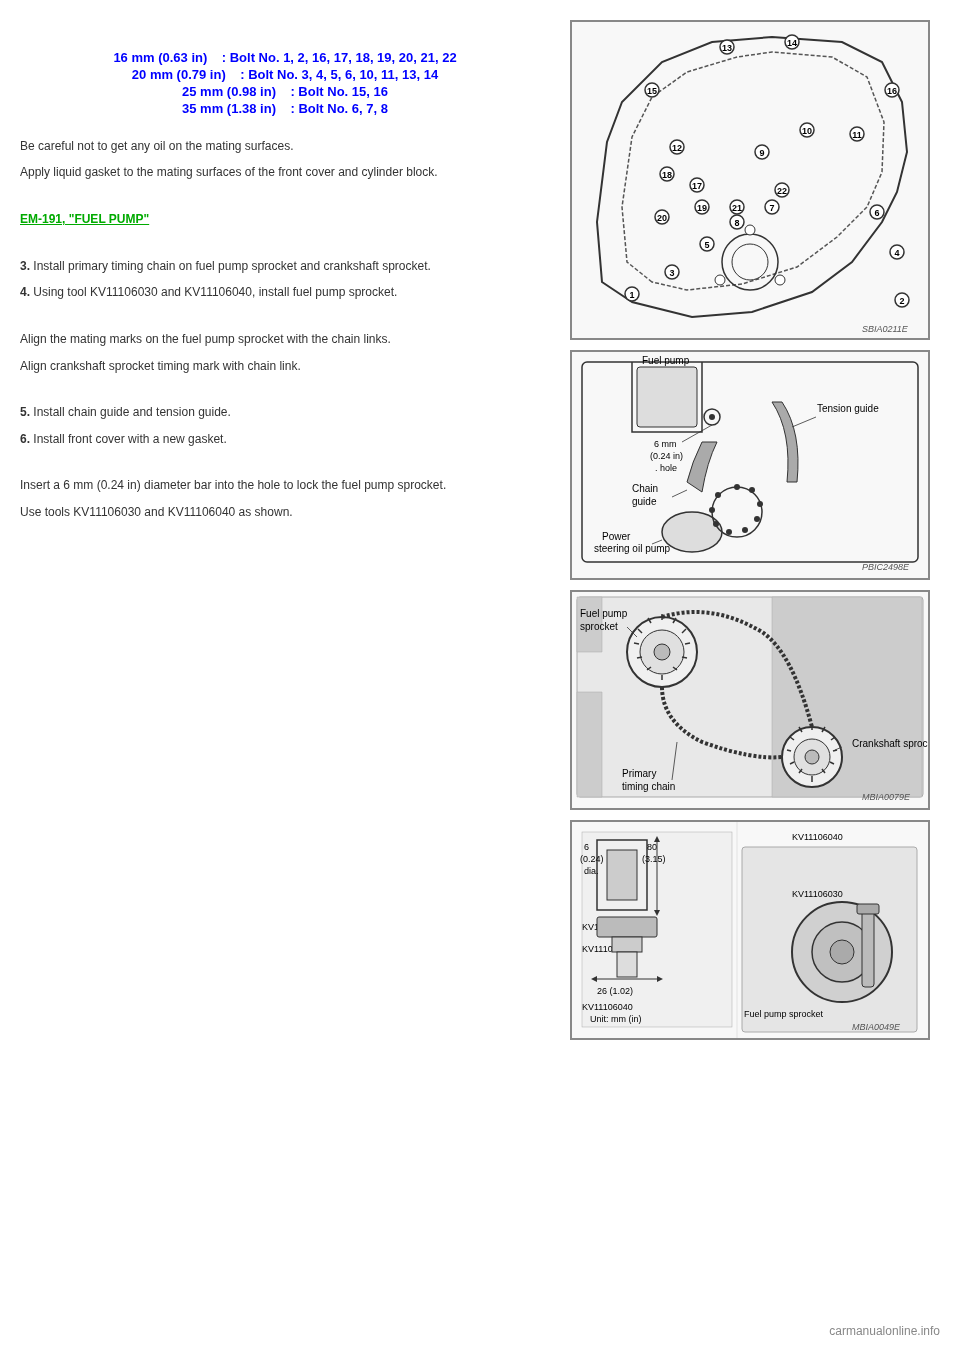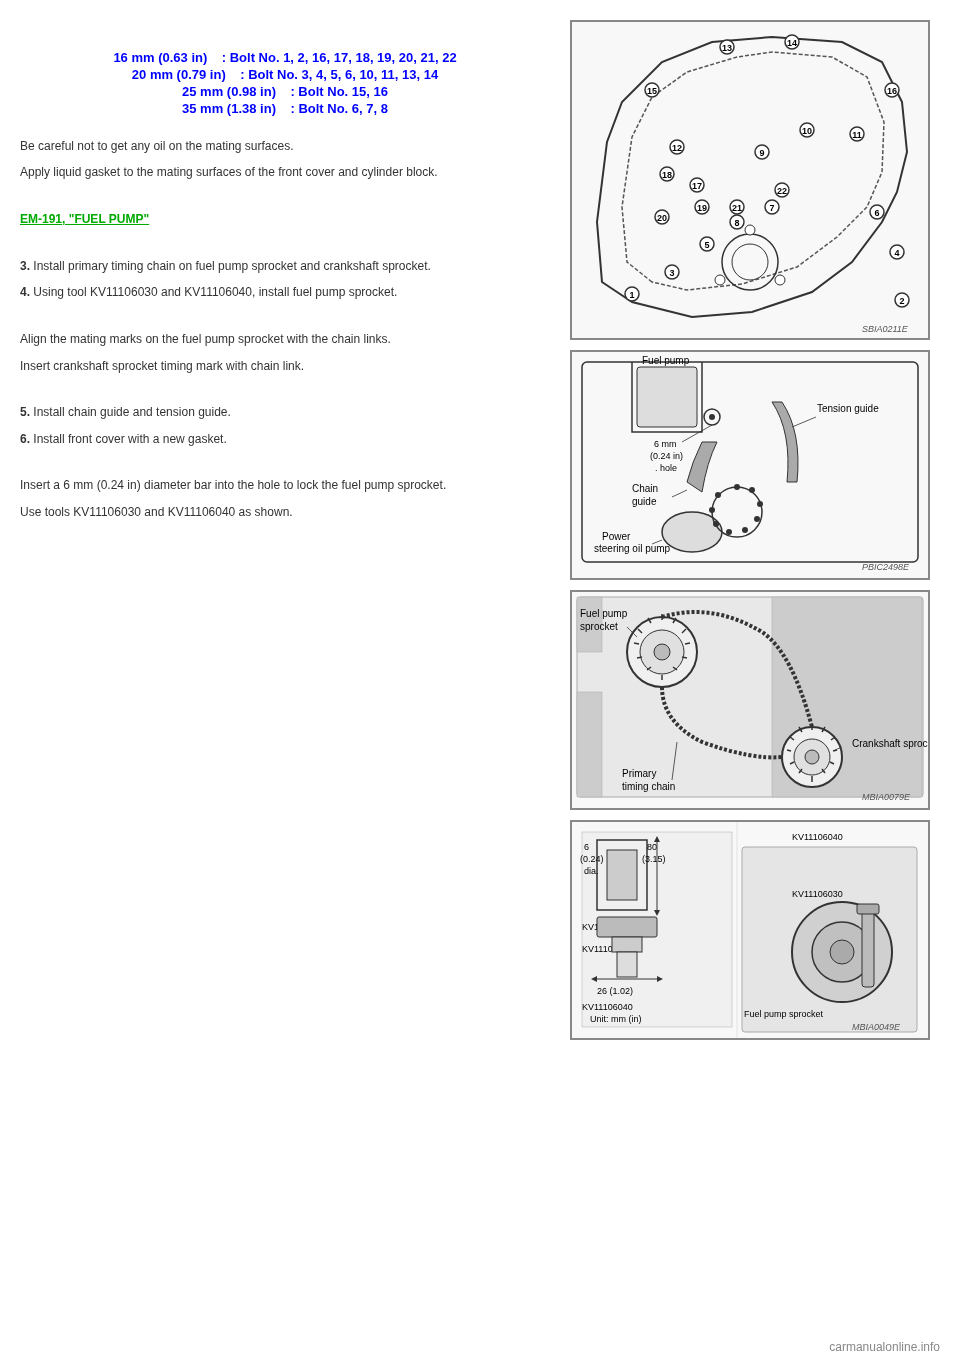--- a/index.html
+++ b/index.html
@@ -86,21 +86,21 @@
       height: 220px;
     }
 
     
     svg {
       display: block;
     }
 
     .watermark {
       position: fixed;
-      bottom: 4px;
+      bottom: 20px;
       right: 20px;
       font-size: 12px;
       color: #888;
     }
 
     .left-notes {
       margin-top: 20px;
       font-size: 12px;
       line-height: 1.7;
       color: #333;
@@ -149,21 +149,21 @@
       <p>Apply liquid gasket to the mating surfaces of the front cover and cylinder block.</p>
       <br>
       <p>
         <span class="link-text">EM-191, "FUEL PUMP"</span>
       </p>
       <br>
       <p><span class="note-bold">3.</span> Install primary timing chain on fuel pump sprocket and crankshaft sprocket.</p>
       <p><span class="note-bold">4.</span> Using tool KV11106030 and KV11106040, install fuel pump sprocket.</p>
       <br>
       <p>Align the mating marks on the fuel pump sprocket with the chain links.</p>
-      <p>Insert crankshaft sprocket timing mark with chain link.</p>
+      <p>Align crankshaft sprocket timing mark with chain link.</p>
       <br>
       <p><span class="note-bold">5.</span> Install chain guide and tension guide.</p>
       <p><span class="note-bold">6.</span> Install front cover with a new gasket.</p>
       <br>
       <p>Insert a 6 mm (0.24 in) diameter bar into the hole to lock the fuel pump sprocket.</p>
       <p>Use tools KV11106030 and KV11106040 as shown.</p>
     </div>
   </div>
 
   <div class="right-column">

